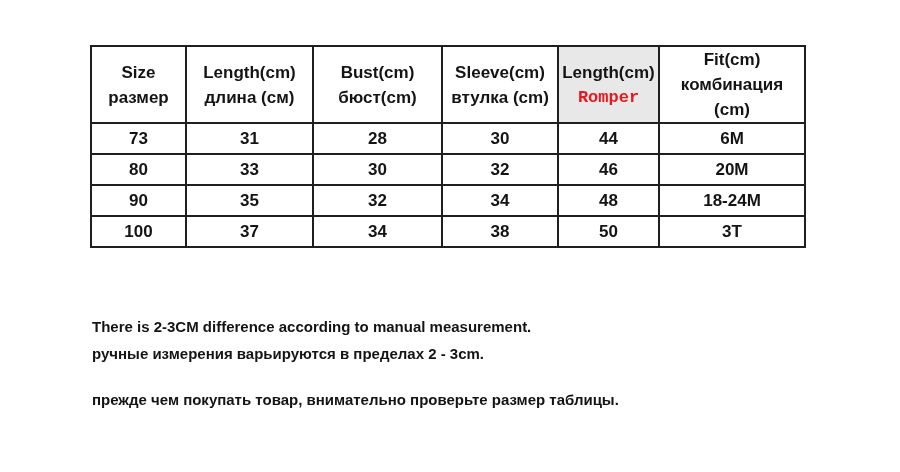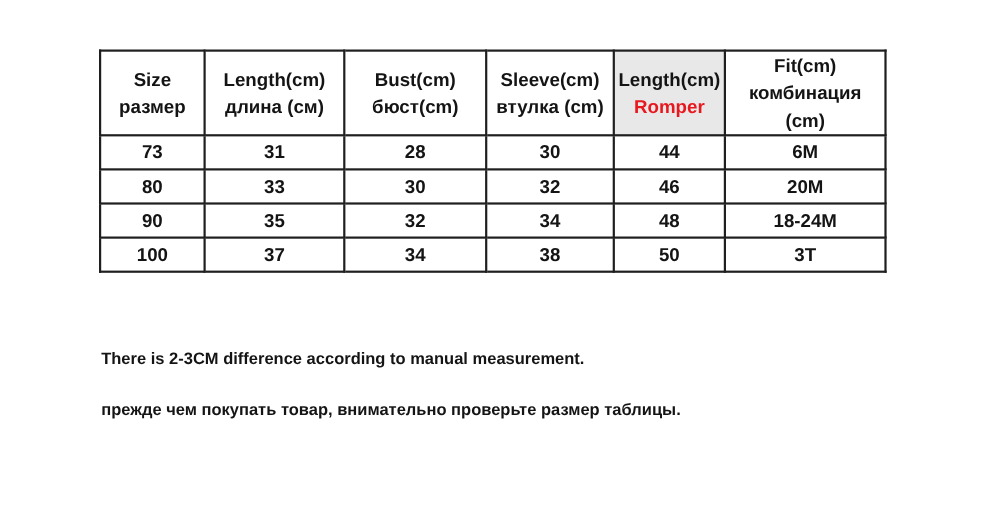--- a/index.html
+++ b/index.html
@@ -44,20 +44,21 @@
     line-height: 29px;
   }
   .size-table thead th .hline {
     display: block;
   }
   th.highlight {
     background: #e8e8e8;
   }
   .accent {
     color: #e8191e;
+    font-family: Liberation Mono, monospace;
   }
 
   .notes {
     position: absolute;
     left: 92px;
     top: 313px;
     font-size: 15px;
     line-height: 27px;
     white-space: nowrap;
   }
@@ -140,14 +141,15 @@
       <td>34</td>
       <td>38</td>
       <td>50</td>
       <td>3T</td>
     </tr>
   </tbody>
 </table>
 
 <div class="notes">
   <span class="note-line">There is 2-3CM difference according to manual measurement.</span>
+  <span class="note-line">ручные измерения варьируются в пределах 2 - 3cm.</span>
   <span class="note-line after-gap">прежде чем покупать товар, внимательно проверьте размер таблицы.</span>
 </div>
 
 </body></html>

